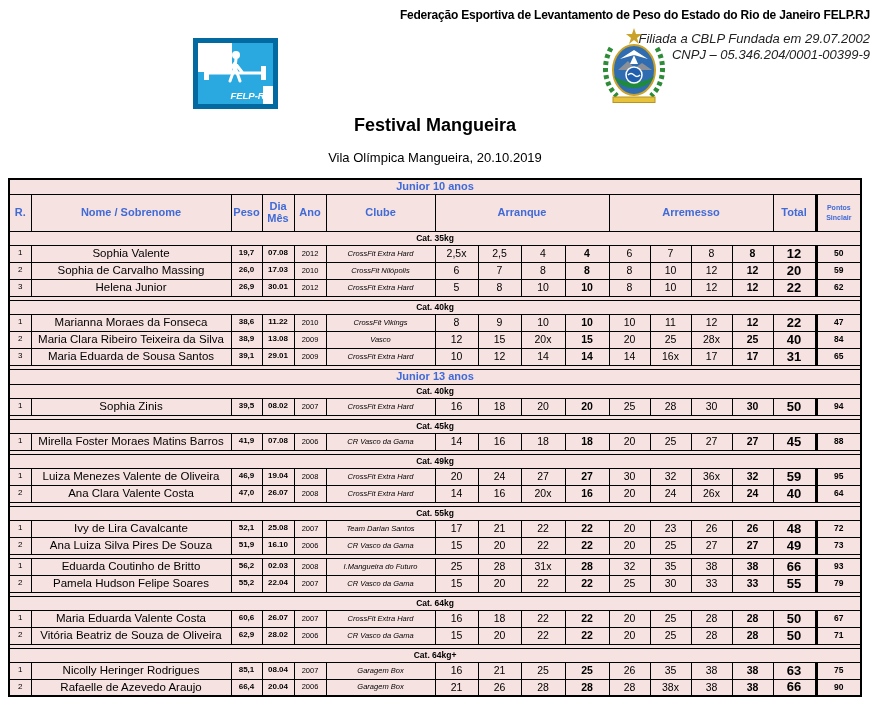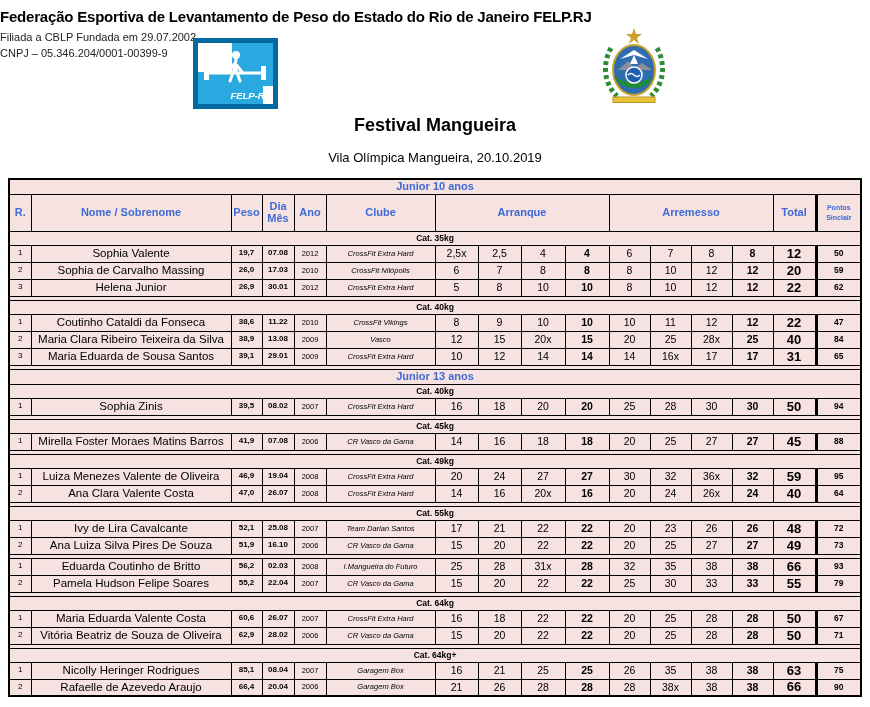--- a/index.html
+++ b/index.html
@@ -1,20 +1,20 @@
 <!DOCTYPE html>
 <html><head>
 <meta charset="utf-8">
 <style>
   html,body{margin:0;padding:0;background:#fff;}
   body{width:870px;height:707px;overflow:hidden;font-family:"Liberation Sans",sans-serif;color:#000;}
 
   .doc-header{position:relative;height:105px;}
-  .fed-title{position:absolute;top:8px;left:0;width:100%;text-align:left;font-weight:bold;font-size:15px;letter-spacing:-0.2px;}
-  .fed-sub{position:absolute;left:0;width:100%;text-align:left;font-size:11px;color:#222;}
+  .fed-title{position:absolute;top:8px;left:0;width:100%;text-align:right;font-weight:bold;font-size:12px;letter-spacing:-0.2px;}
+  .fed-sub{position:absolute;left:0;width:100%;text-align:right;font-size:13px;color:#222;font-style:italic;}
   .fed-sub.l1{top:31px;}
   .fed-sub.l2{top:47px;}
 
   
   .logo-felp{position:absolute;left:193px;top:38px;width:75px;height:61px;background:#29A9E0;border:5px solid #0369a1;}
   .logo-felp .q-tl{position:absolute;left:0;top:0;width:45%;height:48%;background:#fff;}
   .logo-felp .q-br{position:absolute;right:0;bottom:0;width:14%;height:30%;background:#fff;}
   .logo-felp svg{position:absolute;left:4px;top:4px;}
   .felp-label{position:absolute;right:3px;bottom:3px;font-size:9.5px;font-weight:bold;color:#fff;font-style:italic;}
 
@@ -188,21 +188,21 @@
           <td class="c-sinclair sb">62</td>
         </tr>
         <tr class="spacer-row">
           <td colspan="16"></td>
         </tr>
         <tr class="cat-row">
           <td class="cat-band" colspan="16">Cat. 40kg</td>
         </tr>
         <tr class="data-row">
           <td class="c-rank">1</td>
-          <td class="c-name">Coutinho Cataldi da Fonseca</td>
+          <td class="c-name">Marianna Moraes da Fonseca</td>
           <td class="c-peso">38,6</td>
           <td class="c-dia">11.22</td>
           <td class="c-ano">2010</td>
           <td class="c-club">CrossFit Vikings</td>
           <td class="c-att">8</td>
           <td class="c-att">9</td>
           <td class="c-att">10</td>
           <td class="c-best">10</td>
           <td class="c-att">10</td>
           <td class="c-att">11</td>

